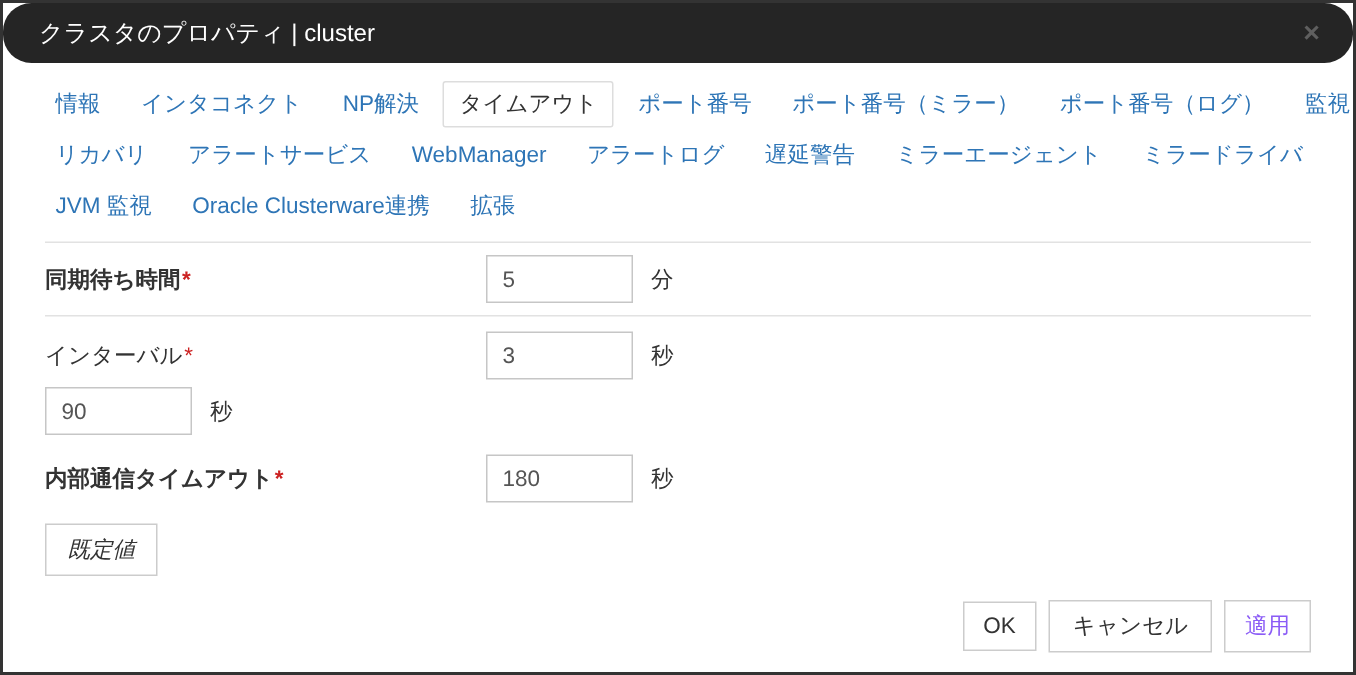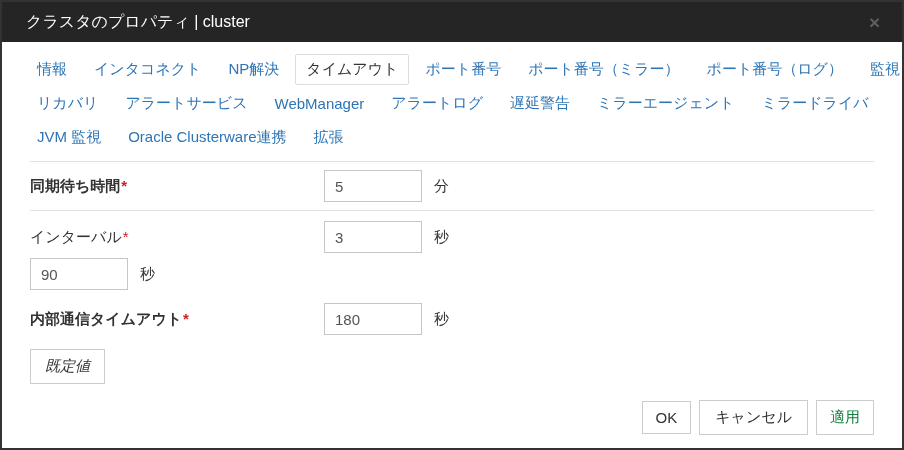--- a/index.html
+++ b/index.html
@@ -15,20 +15,21 @@
     display: flex; flex-direction: column;
     overflow: hidden;
   }
   
   .titlebar {
     height: 40px; flex: 0 0 40px;
     background: #252525; color: #fff;
     display: flex; align-items: center; justify-content: space-between;
     padding: 0 22px 0 24px;
     font-size: 16px;
+    border-radius: 19px;
   }
   .titlebar .close {
     color: #5f5f5f; font-size: 19px; font-weight: bold;
     line-height: 1; cursor: pointer; user-select: none;
   }
   
   .tabs {
     padding: 12px 24px 0 24px;
   }
   .tab-row {
@@ -90,21 +91,21 @@
   .default-btn { margin-top: 9px; font-style: italic; }
   
   .footer {
     margin-top: auto;
     display: flex; justify-content: flex-end; align-items: center;
     gap: 8px;
     padding: 0 28px 13px 28px;
   }
   .footer .btn { padding: 7px 13px; }
   .footer .btn.cancel { padding: 7px 15px; }
-  .footer .btn.disabled { color: #15803d; cursor: default; }
+  .footer .btn.disabled { color: #8b5cf6; cursor: default; }
 </style>
 </head>
 <body>
 
 <div class="dialog">
 
   <div class="titlebar">
     <span>クラスタのプロパティ | cluster</span>
     <span class="close">×</span>
   </div>

